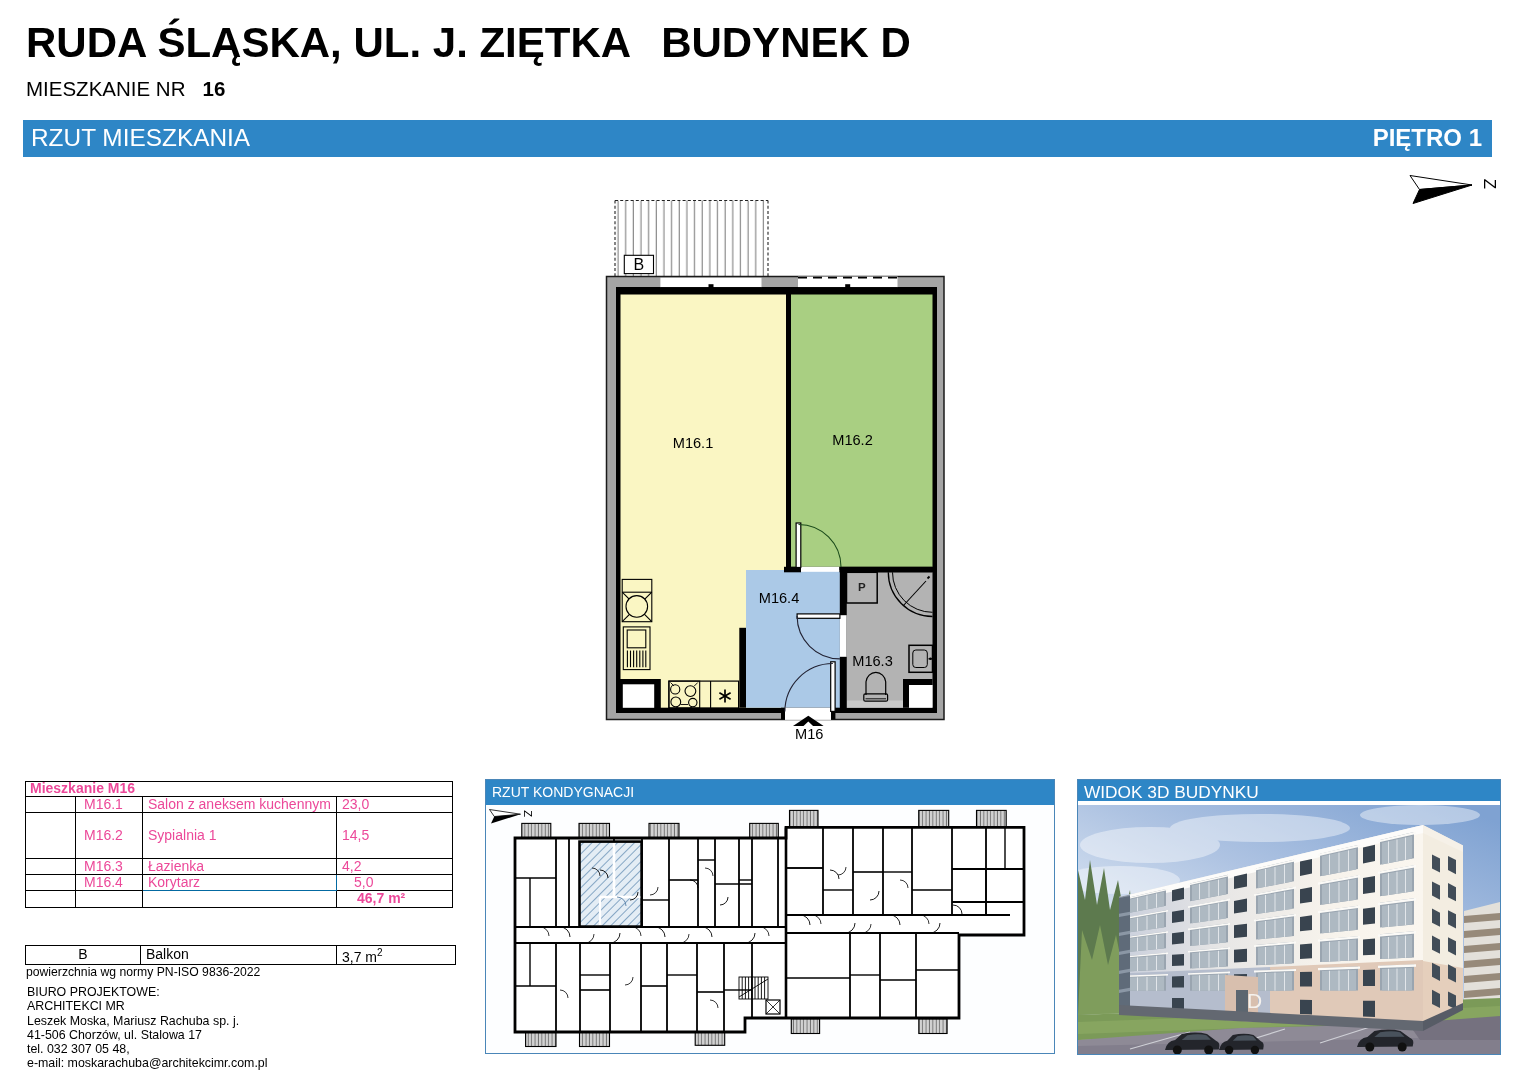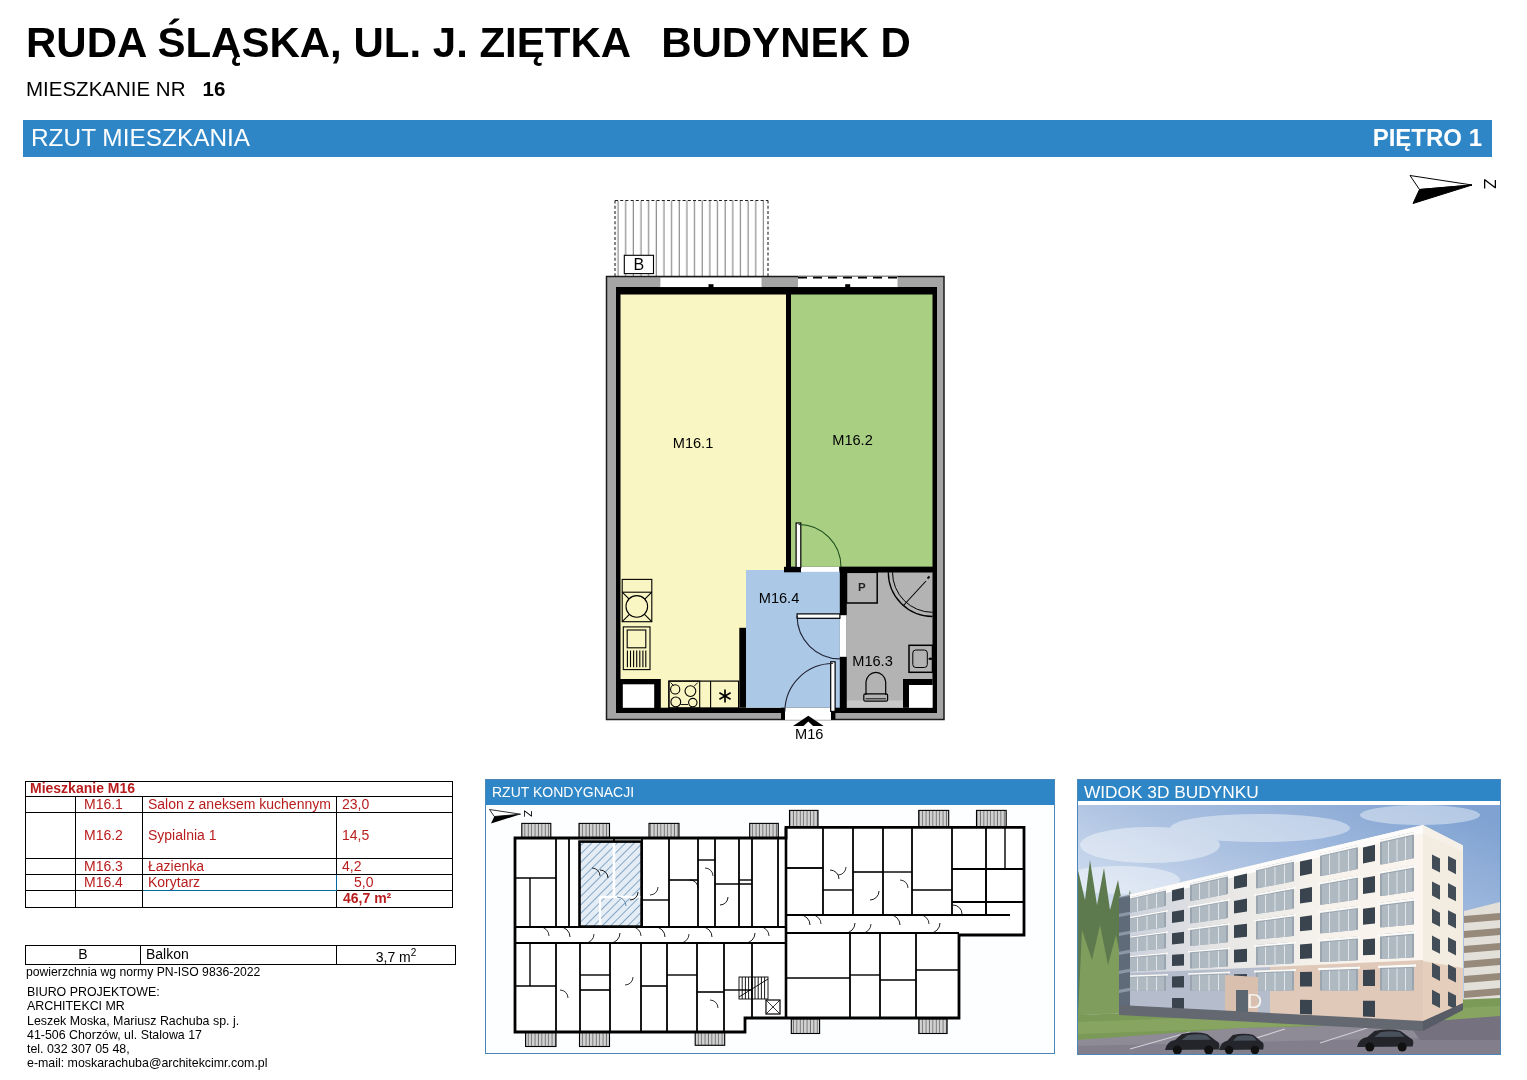--- a/index.html
+++ b/index.html
@@ -194,21 +194,21 @@
   <text x="872.5" y="665.5" font-size="14.6" fill="#000" text-anchor="middle">M16.3</text>
 
   <g>
     <rect x="903" y="679" width="29.5" height="6" fill="#000"></rect>
     <rect x="903" y="679" width="6" height="28.7" fill="#000"></rect>
     <rect x="909" y="685" width="23.5" height="22.7" fill="#ffffff"></rect>
   </g>
 </svg>
 
 <div class="abs" style="left:25px;top:781px;">
-<table style="border-collapse:collapse;font-size:14px;color:#b91c1c;table-layout:fixed;white-space:nowrap;line-height:13.5px;">
+<table style="border-collapse:collapse;font-size:14px;color:#ec4899;table-layout:fixed;white-space:nowrap;line-height:13.5px;">
   <tbody>
         <tr>
           <td colspan="4" style="border:1.5px solid #000;padding:0 4px;height:14px;font-weight:bold;">Mieszkanie M16</td>
         </tr>
   <tr>
     <td style="border:1px solid #000;border-left:1.5px solid #000;width:47px;height:12.5px;"></td>
     <td style="border:1px solid #000;width:50px;padding:0 8px;">M16.1</td>
     <td style="border:1px solid #000;width:183px;padding:0 5px;">Salon z aneksem kuchennym</td>
     <td style="border:1px solid #000;border-right:1.5px solid #000;width:105px;padding:0 5px;">23,0</td>
   </tr>
@@ -227,33 +227,33 @@
   <tr>
     <td style="border:1px solid #000;border-left:1.5px solid #000;height:13px;"></td>
     <td style="border:1px solid #000;padding:0 8px;">M16.4</td>
     <td style="border:1px solid #0369a1;padding:0 5px;">Korytarz</td>
     <td style="border:1px solid #000;border-right:1.5px solid #000;padding:0 17px;">5,0</td>
   </tr>
   <tr>
     <td style="border:1.5px solid #000;border-right:1px solid #000;height:14px;"></td>
     <td style="border:1px solid #000;border-bottom:1.5px solid #000;"></td>
     <td style="border:1px solid #000;border-bottom:1.5px solid #000;"></td>
-    <td style="border:1px solid #000;border-right:1.5px solid #000;border-bottom:1.5px solid #000;padding:0 6px;font-weight:bold;">46,7 m²</td>
+    <td style="border:1px solid #000;border-right:1.5px solid #000;border-bottom:1.5px solid #000;padding:0 20px;font-weight:bold;">46,7 m²</td>
   </tr>
 </tbody>
     </table>
 </div>
 
 <div class="abs" style="left:25px;top:945px;">
 <table style="border-collapse:collapse;font-size:14px;color:#000;table-layout:fixed;white-space:nowrap;line-height:13.5px;">
   <tbody>
         <tr>
     <td style="border:1.5px solid #000;width:112px;height:14px;text-align:center;">B</td>
     <td style="border:1.5px solid #000;width:185px;padding:0 5px;">Balkon</td>
-    <td style="border:1.5px solid #000;width:108px;padding:0 5px;text-align:center;">3,7 m<sup style="font-size:10px;">2</sup></td>
+    <td style="border:1.5px solid #000;width:108px;padding:0 5px;">3,7 m<sup style="font-size:10px;">2</sup></td>
   </tr>
 </tbody>
     </table>
 </div>
 
 <div class="abs" style="left:26px;top:965px;font-size:12.2px;color:#000;">powierzchnia wg normy PN-ISO 9836-2022</div>
 
 <div class="abs" style="left:27px;top:985px;font-size:12.4px;line-height:14.3px;color:#000;">
 BIURO PROJEKTOWE:<br>
 ARCHITEKCI MR<br>

